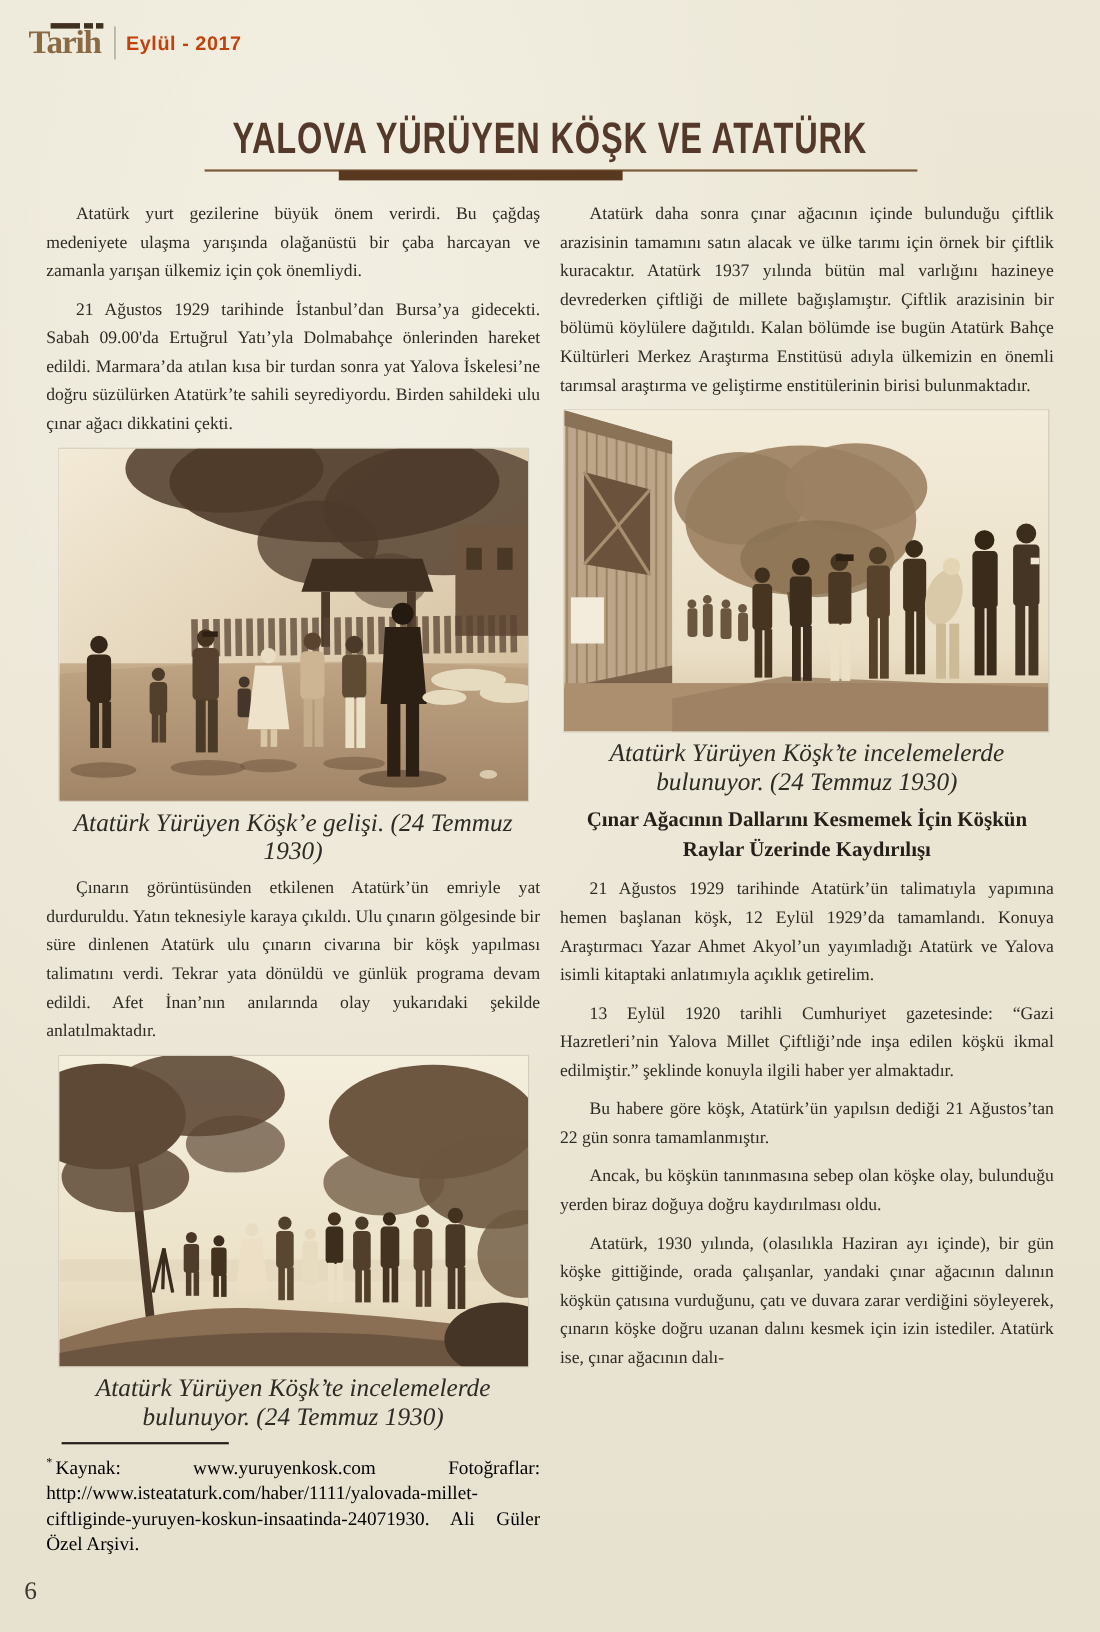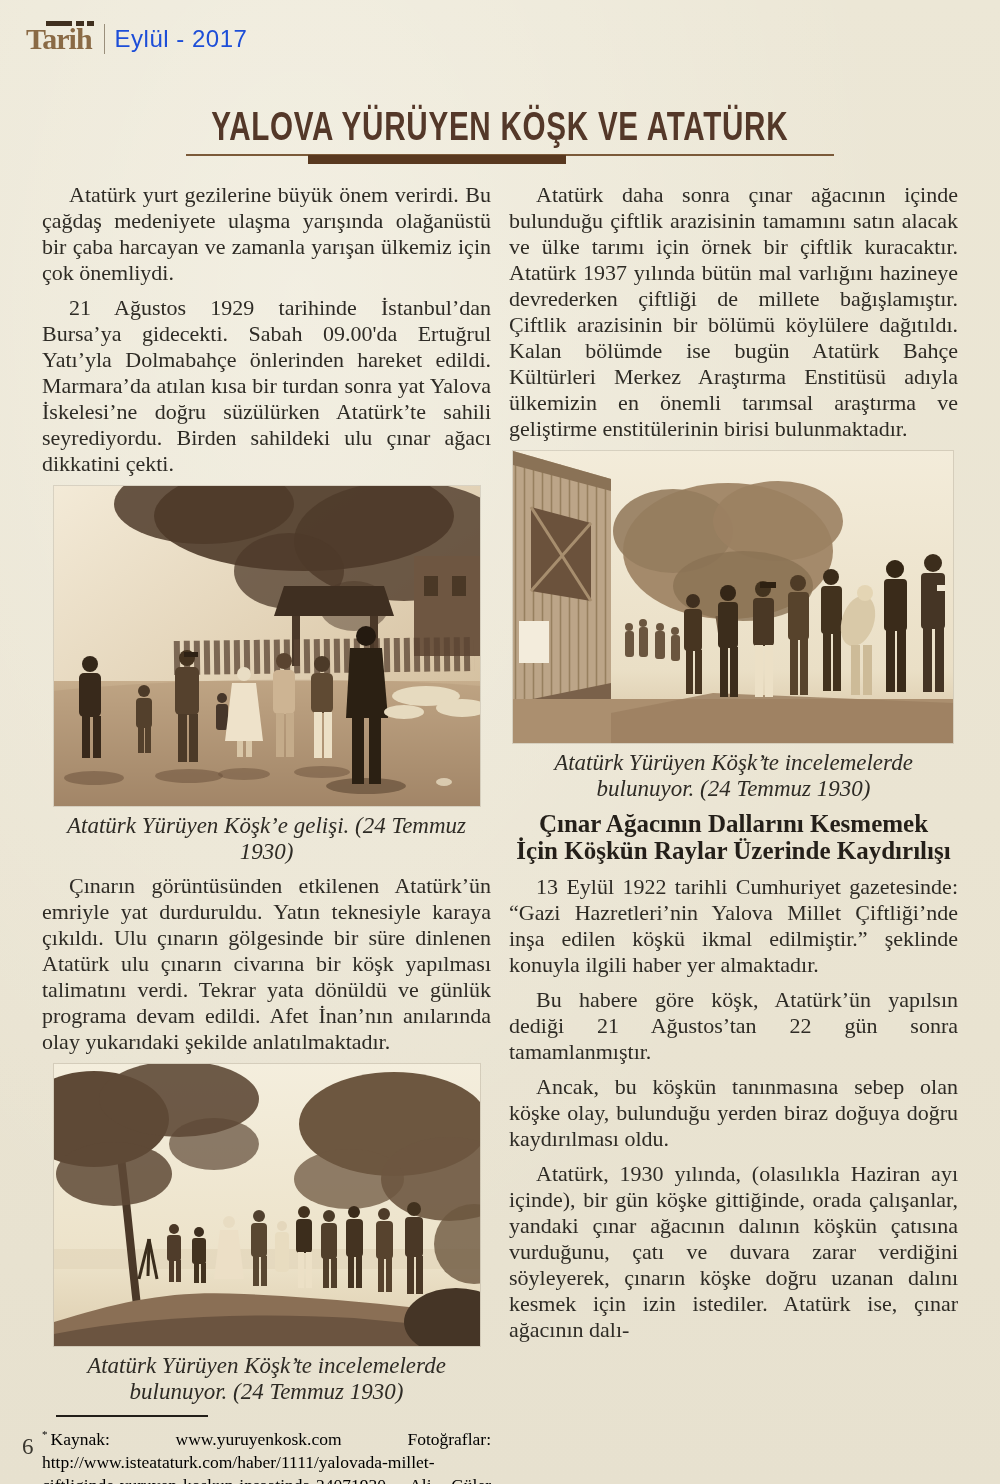--- a/index.html
+++ b/index.html
@@ -11,38 +11,38 @@
       linear-gradient(180deg,#ece7d6 0%,#eae4d2 55%,#e7e1cf 100%);
     font-family:"Liberation Serif","DejaVu Serif",serif;
     color:#2e2b25;
   }
   .masthead{ position:absolute; top:24px; left:26px; display:flex; align-items:center; }
   .brand{ position:relative; font-family:"Liberation Serif",serif; font-weight:bold;
           font-size:30px; letter-spacing:-1px; color:#8a6a45; line-height:1; padding-right:12px;}
   .brand .flag{ position:absolute; top:-3px; left:20px; width:48px; height:5px;
           background:linear-gradient(90deg,#40301f 0 55%,rgba(64,48,31,0) 55% 63%,#40301f 63% 80%,rgba(64,48,31,0) 80% 86%,#40301f 86% 100%); }
   .masthead .sep{ width:1px; height:30px; background:#9a8f7b; margin:0 10px 0 0; }
-  .issue{ font-family:"Liberation Sans",sans-serif; font-size:24px; color:#1d4ed8; letter-spacing:.5px; }
+  .issue{ font-family:"Liberation Sans",sans-serif; font-size:18px; color:#c2410c; letter-spacing:.5px;font-weight:bold; }
 
   .title-wrap{ position:absolute; top:104px; left:0; width:1000px; text-align:center; }
   h1.title{ display:inline-block; transform:scaleX(.74); transform-origin:center;
     font-family:"Liberation Sans","DejaVu Sans",sans-serif; font-weight:bold;
     font-size:40px; letter-spacing:1px; color:#543829; white-space:nowrap; }
   .title-rule{ position:absolute; top:154px; left:186px; width:648px; height:2px; background:#7b5a39; }
   .title-rule .thick{ position:absolute; top:1px; left:122px; width:258px; height:9px; background:#58381f; }
 
   .columns{ position:absolute; top:182px; left:0; width:1000px; display:flex; padding:0 42px; gap:18px; }
   .col{ width:449px; }
-  .col p.body{ font-size:22px; line-height:26px; text-align:justify; text-indent:27px;
+  .col p.body{ font-size:16px; line-height:26px; text-align:justify; text-indent:27px;
                margin:0 0 9px; color:#2e2b25; }
   figure{ margin:4px 0 7px; }
   figure .photo{ display:block; box-shadow:0 0 0 1px rgba(90,70,50,.15); }
   .caption{ font-style:italic; font-size:23px; line-height:26px; text-align:center; margin:0 auto 8px; }
   .cap-narrow{ max-width:390px; }
-  .subhead{ font-weight:bold; font-size:25px; line-height:27px; text-align:center;
+  .subhead{ font-weight:bold; font-size:19px; line-height:27px; text-align:center;
             max-width:436px; margin:2px auto 10px; color:#241f19; }
   .footnote{ margin-top:10px; }
   .footnote .rule{ width:152px; height:2px; background:#221e18; margin:0 0 6px 14px; }
   .footnote p{ font-size:17.5px; line-height:23px; text-align:justify; overflow-wrap:anywhere; color:#000000; }
   .footnote sup{ font-size:11px; vertical-align:super; margin-right:3px; }
   .pageno{ position:absolute; left:22px; top:1434px; font-size:23px; color:#3a372f; }
 </style>
 </head>
 <body>
 
@@ -322,20 +322,21 @@
             <rect x="410" y="177" width="9" height="64" fill="#453525"></rect>
             <rect x="422" y="177" width="9" height="64" fill="#453525"></rect>
           <rect x="424" y="134" width="8" height="6" fill="#f0e7d2"></rect>
         </g>
       </svg>
     </figure>
     <div class="caption cap-narrow">Atatürk Yürüyen Köşk’te incelemelerde bulunuyor. (24 Temmuz 1930)</div>
 
     <h2 class="subhead">Çınar Ağacının Dallarını Kesmemek İçin Köşkün Raylar Üzerinde Kaydırılışı</h2>
 
-    <p class="body">13 Eylül 1922 tarihli Cumhuriyet gazetesinde: “Gazi Hazretleri’nin Yalova Millet Çiftliği’nde inşa edilen köşkü ikmal edilmiştir.” şeklinde konuyla ilgili haber yer almaktadır.</p>
+    <p class="body">21 Ağustos 1929 tarihinde Atatürk’ün talimatıyla yapımına hemen başlanan köşk, 12 Eylül 1929’da tamamlandı. Konuya Araştırmacı Yazar Ahmet Akyol’un yayımladığı Atatürk ve Yalova isimli kitaptaki anlatımıyla açıklık getirelim.</p>
+    <p class="body">13 Eylül 1920 tarihli Cumhuriyet gazetesinde: “Gazi Hazretleri’nin Yalova Millet Çiftliği’nde inşa edilen köşkü ikmal edilmiştir.” şeklinde konuyla ilgili haber yer almaktadır.</p>
     <p class="body">Bu habere göre köşk, Atatürk’ün yapılsın dediği 21 Ağustos’tan 22 gün sonra tamamlanmıştır.</p>
     <p class="body">Ancak, bu köşkün tanınmasına sebep olan köşke olay, bulunduğu yerden biraz doğuya doğru kaydırılması oldu.</p>
     <p class="body">Atatürk, 1930 yılında, (olasılıkla Haziran ayı içinde), bir gün köşke gittiğinde, orada çalışanlar, yandaki çınar ağacının dalının köşkün çatısına vurduğunu, çatı ve duvara zarar verdiğini söyleyerek, çınarın köşke doğru uzanan dalını kesmek için izin istediler. Atatürk ise, çınar ağacının dalı-</p>
   </div>
 </div>
 
 <div class="pageno">6</div>
 
 </body></html>

